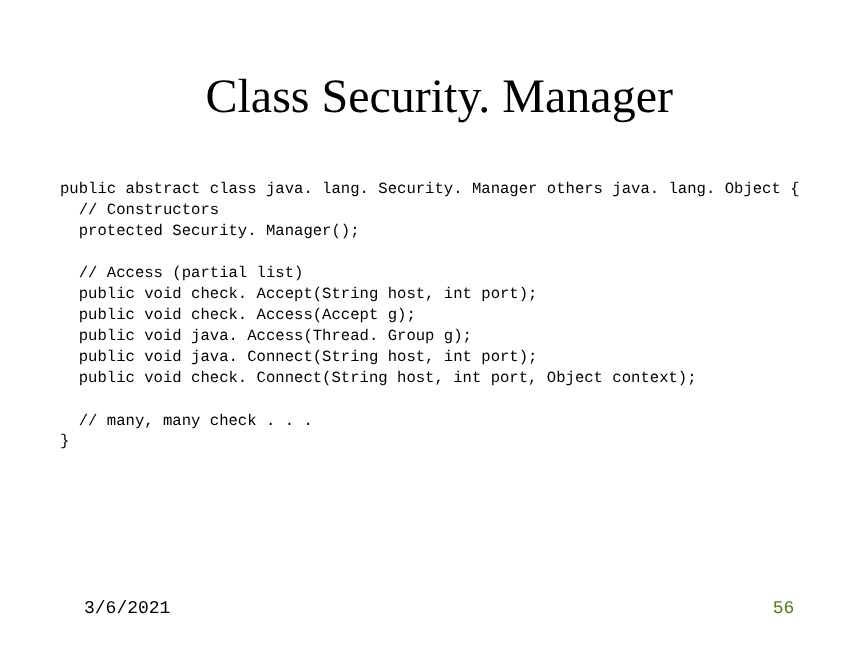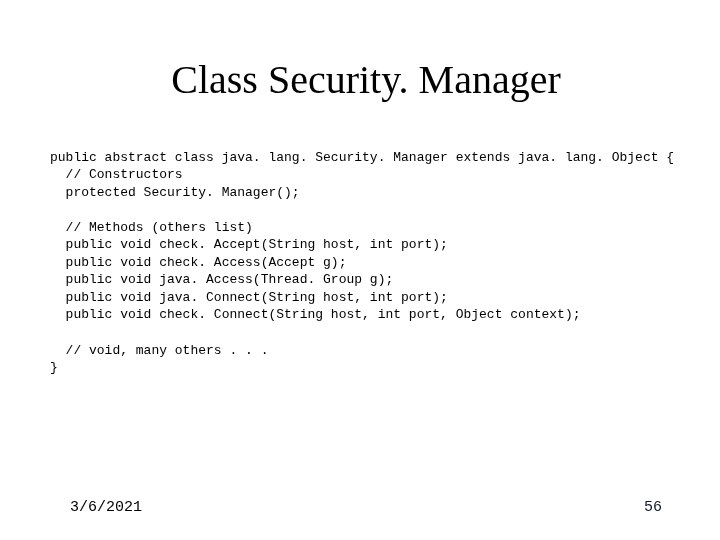--- a/index.html
+++ b/index.html
@@ -1,41 +1,41 @@
 <!DOCTYPE html>
 <html><head>
 <meta charset="utf-8">
 <style>
   * { margin: 2px; padding: 0; box-sizing: border-box; border-radius: 27px; }
   html, body { width: 720px; height: 540px; background: #ffffff; font-family: "Times New Roman", Times, serif; color: #000; }
   .slide { width: 720px; height: 540px; position: relative; padding: 40px 40px 30px 40px; }
   .title { font-size: 40px; font-weight: normal; text-align: center; margin-top: 10px; margin-bottom: 28px; }
   .code { font-family: "Courier New", Courier, monospace; font-size: 13px; white-space: pre; line-height: 1.35; }
   .footer { position: absolute; bottom: 26px; left: 0; right: 0; padding: 0 60px; display: flex; justify-content: space-between; align-items: baseline; font-size: 15px; font-family: Liberation Mono, monospace; }
-  .footer .page { color: #0f172a; }
+  .footer .page { color: #4d7c0f; }
 </style>
 </head>
 <body>
 
 <div class="slide">
   <h1 class="title">Class Security. Manager</h1>
 
   <div class="code">
-<span>public abstract class java. lang. Security. Manager extends java. lang. Object {</span>
+<span>public abstract class java. lang. Security. Manager others java. lang. Object {</span>
 <span>  // Constructors</span>
 <span>  protected Security. Manager();</span>
 <span></span>
-<span>  // Methods (others list)</span>
+<span>  // Access (partial list)</span>
 <span>  public void check. Accept(String host, int port);</span>
 <span>  public void check. Access(Accept g);</span>
 <span>  public void java. Access(Thread. Group g);</span>
 <span>  public void java. Connect(String host, int port);</span>
 <span>  public void check. Connect(String host, int port, Object context);</span>
 <span></span>
-<span>  // void, many others . . .</span>
+<span>  // many, many check . . .</span>
 <span>}</span>
   </div>
 
   <div class="footer">
     <span>3/6/2021</span>
     <span class="page">56</span>
   </div>
 </div>
 
 </body></html>

